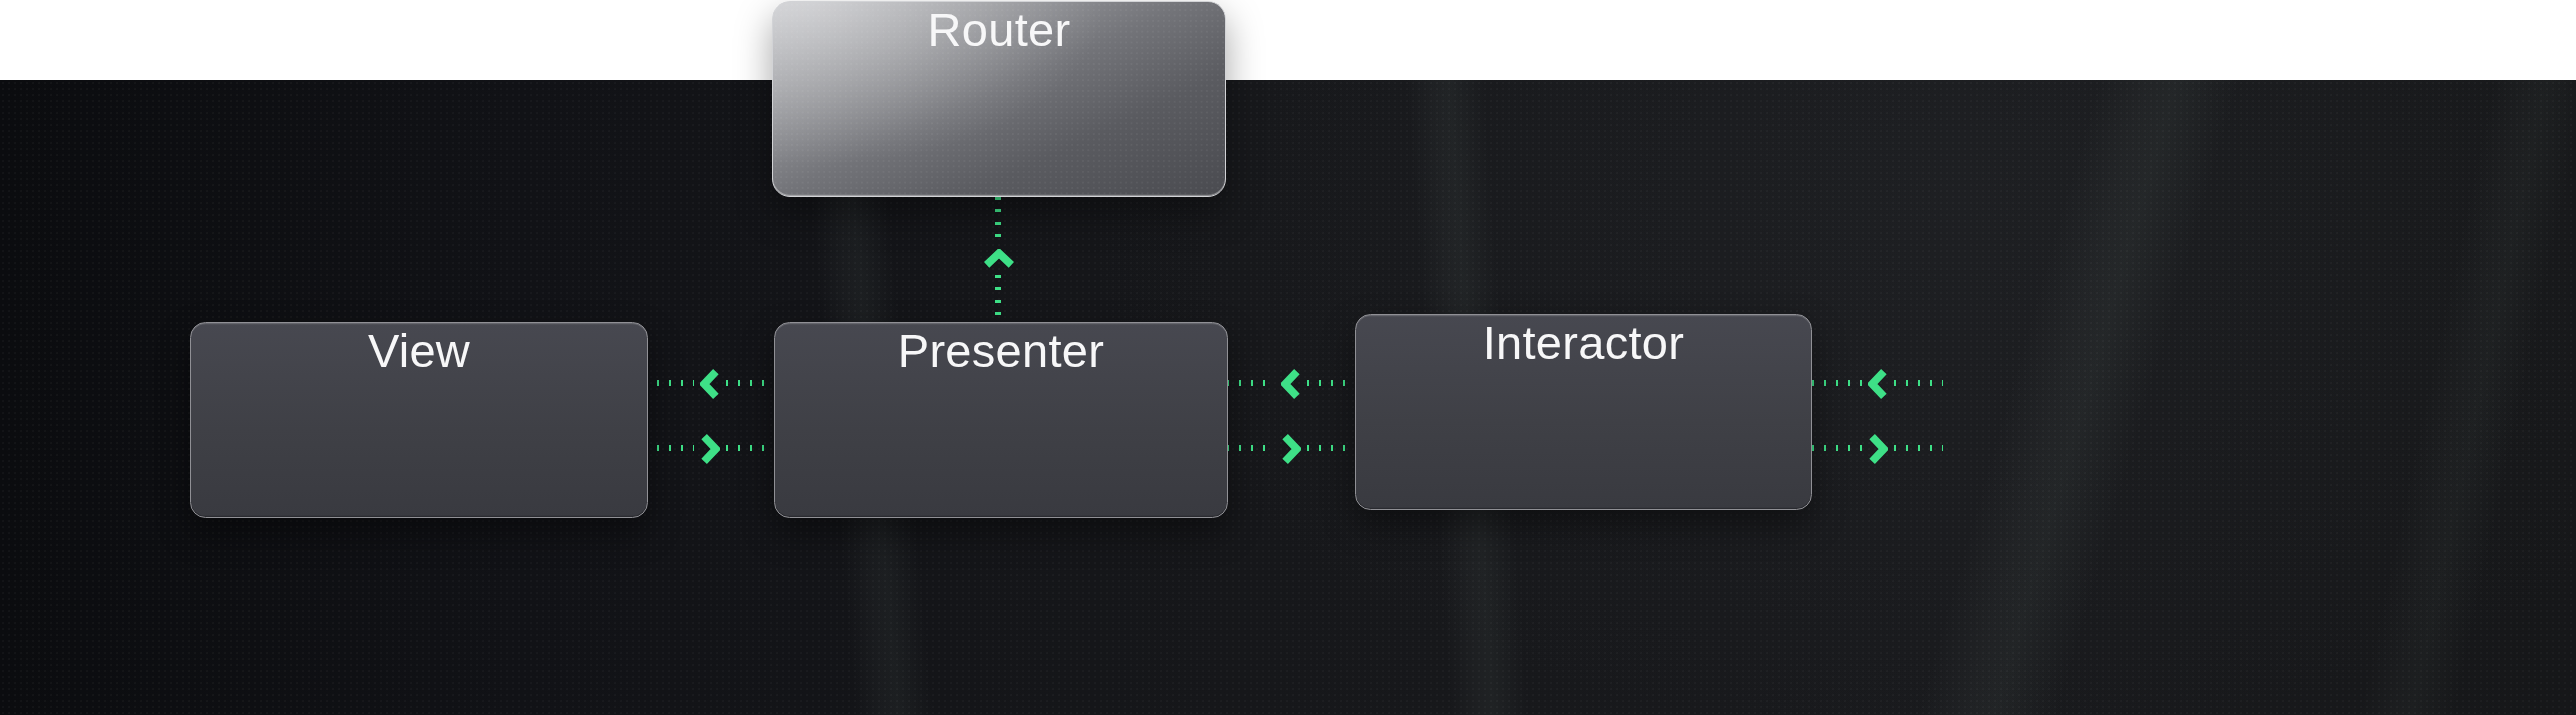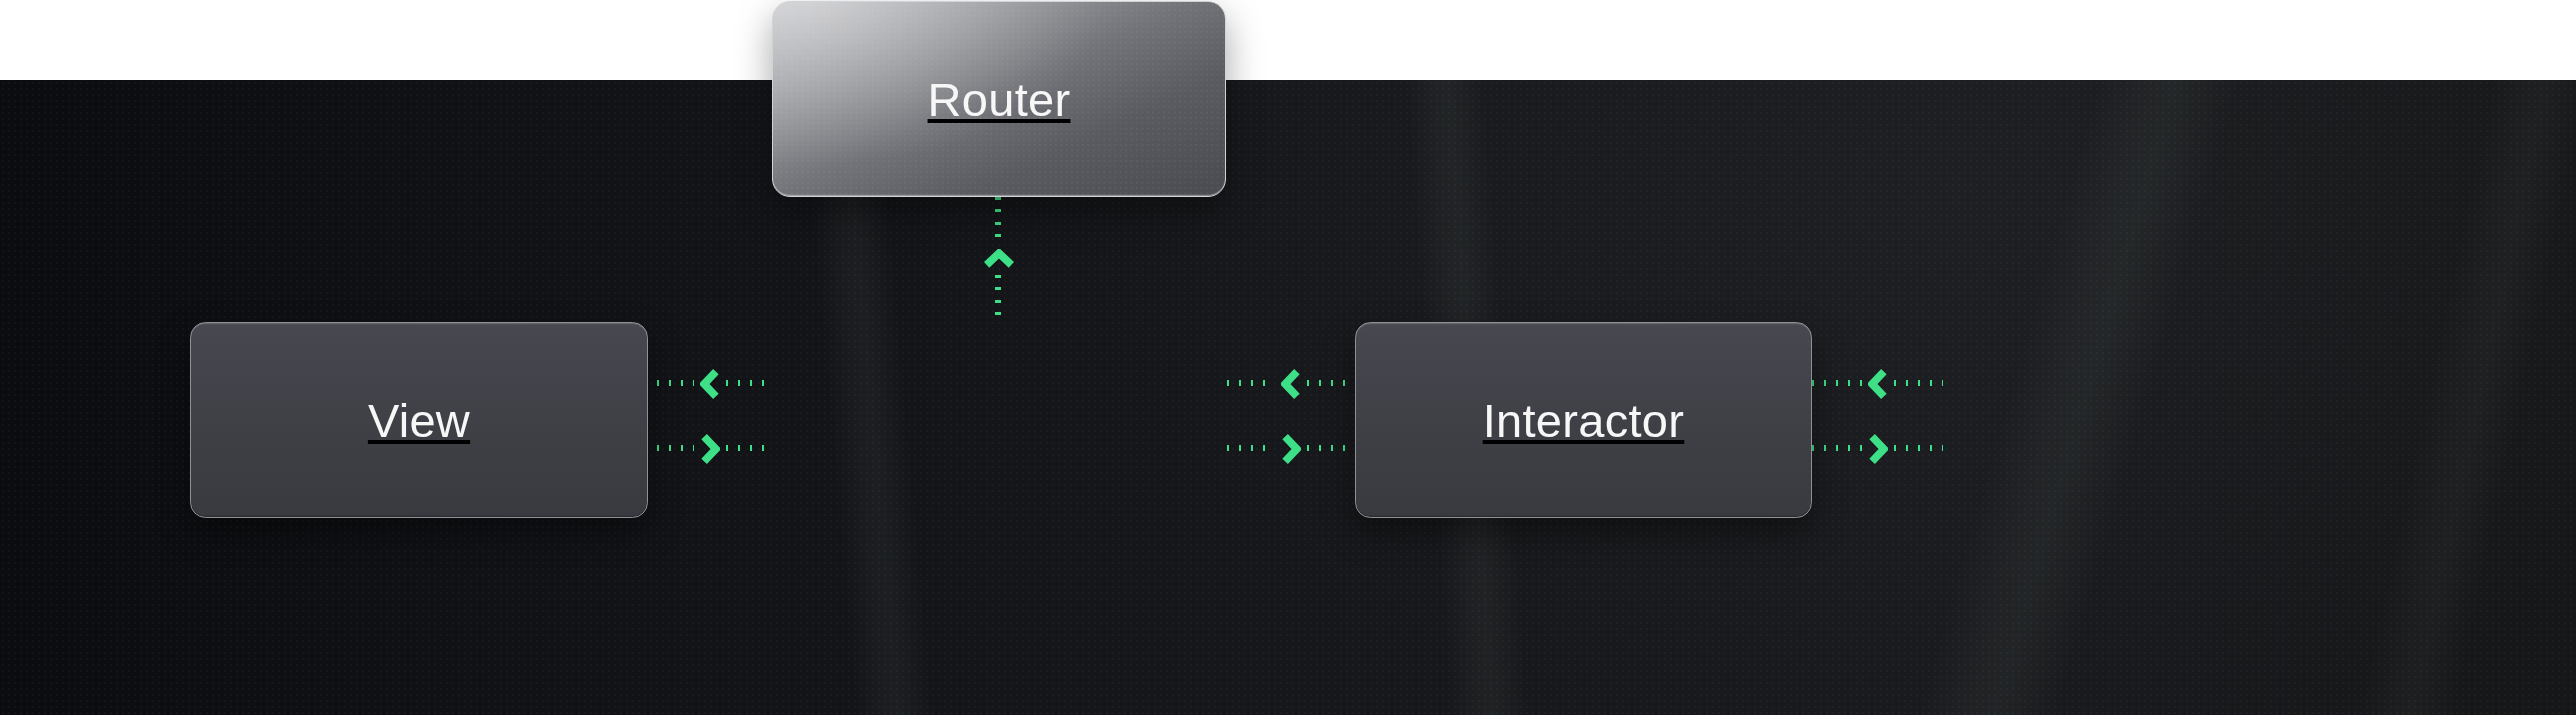--- a/index.html
+++ b/index.html
@@ -28,32 +28,31 @@
   .arc2{left:1434px;transform:rotate(-4deg);}
   .arc3{left:1986px;width:137px;transform:rotate(16deg);}
   .arc4{left:2409px;width:95px;transform:rotate(12deg);opacity:.7;}
   
   .noise{position:absolute;left:0;top:0;right:0;bottom:0;
          background-image:radial-gradient(rgba(255,255,255,0.03) 0.7px,transparent 1px);
          background-size:6px 6px;}
 
   
   .node{
-    position:absolute;display:flex;align-items:center;justify-content:center;
+    position:absolute;display:flex;justify-content:center;
     border-radius:15.5px;border:1.2px solid #909095;
     background:linear-gradient(180deg,#474850 0%,#3f4046 55%,#393a40 100%);
     box-shadow:inset 0 1.2px 0 rgba(255,255,255,0.16), inset 0 -1.2px 0 rgba(0,0,0,0.25),
                0 14.3px 33px rgba(0,0,0,0.40);
     z-index:3;
-    text-decoration:underline;
   }
   .node .label{color:#f7f7f8;font-size:47px;font-weight:400;letter-spacing:0.3px;}
   #node-view      {left:190px; top:322px;width:456px;height:194px;}
   #node-presenter {left:774px;top:322px;width:452px;height:194px;}
-  #node-interactor{left:1355px;top:322px;width:455px;height:194px;}
+  #node-interactor{left:1355px;top:314px;width:455px;height:194px;}
   #node-entity    {left:1942px;top:322px;width:459px;height:194px;}
   #node-router{
     left:772px;top:1.2px;width:452px;height:194px;border-radius:18px;
     border:1.2px solid #d2d3d6;
     background:
       radial-gradient(537px 298px at 8% 0%, rgba(255,255,255,0.32), transparent 55%),
       linear-gradient(155deg,#c3c4c8 0%,#9b9ca0 24%,#737479 48%,#5a5b60 70%,#4a4b50 100%);
     box-shadow:inset 0 -1.2px 0 rgba(255,255,255,0.35), 0 15.5px 36px rgba(0,0,0,0.35);
     z-index:4;
   }
@@ -143,18 +142,21 @@
       <polyline points="7,8 27,29 7,50" fill="none" stroke="#3ee087" stroke-width="13" stroke-linecap="butt" stroke-linejoin="miter"></polyline>
     </svg>
   </div>
 
   <div class="node" id="node-router">
     <span class="label">Router</span>
   </div>
   <div class="node" id="node-view">
     <span class="label">View</span>
   </div>
+  <div class="node" id="node-presenter">
+    <span class="label">Presenter</span>
+  </div>
   <div class="node" id="node-interactor">
     <span class="label">Interactor</span>
   </div>
 
 </div>
 
 
 </body></html>

